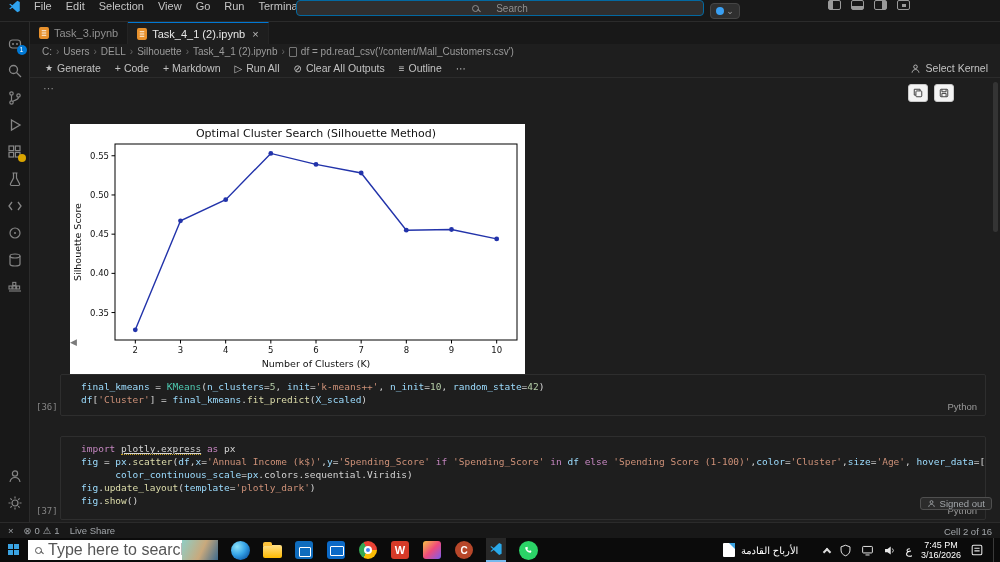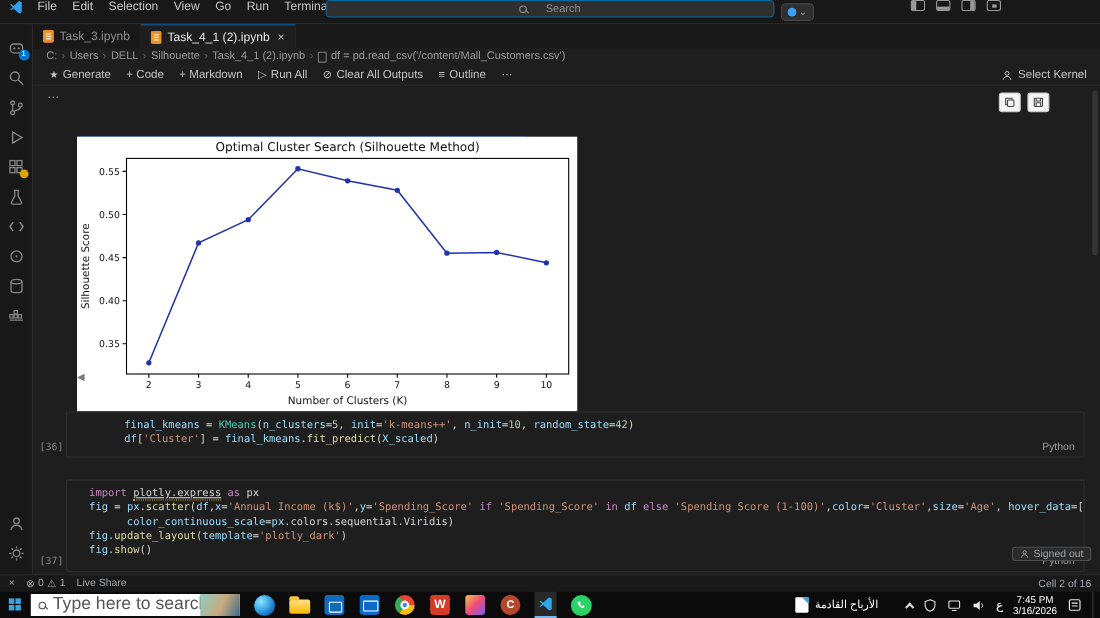--- a/index.html
+++ b/index.html
@@ -65,21 +65,21 @@
   .editor{position:absolute;left:30px;top:78px;width:970px;height:444px;background:#1e1e1e;}
   .kebab{position:absolute;left:13px;top:4px;color:#8a8a8a;font-size:11px;letter-spacing:1px;}
   .chart-panel{position:absolute;left:40px;top:6px;width:407px;height:250px;background:#1d4ed8;margin-top:40px;}
   svg text{font-family:"DejaVu Sans",sans-serif;}
   .output-actions{position:absolute;right:46px;top:6px;display:flex;gap:6px;}
   .out-btn{width:20px;height:18px;background:#f4f4f4;border:1px solid #c9c9c9;border-radius:3px;
            display:flex;align-items:center;justify-content:center;color:#444;}
   .scroll-arrow{position:absolute;left:40px;top:259px;color:#7a7a7a;font-size:9px;}
 
   .cell{position:absolute;left:30px;right:14px;background:#1e1e1e;border:1px solid #2e2e2e;border-radius:2px;}
-  #cell-box-0{top:296px;height:42px;padding-left:32px;}
+  #cell-box-0{top:296px;height:42px;}
   #cell-box-1{top:358px;height:84px;}
   .cell-code{padding:5px 0 0 20px;font-family:"DejaVu Sans Mono",monospace;font-size:9.5px;
              line-height:13px;white-space:pre;overflow:hidden;height:100%;}
   .cell-lang{position:absolute;right:8px;bottom:3px;font-size:9.5px;color:#9a9a9a;}
   .exec-label{position:absolute;left:6px;font-size:9px;color:#858585;font-family:"DejaVu Sans Mono",monospace;}
   #exec-0{top:324px;} #exec-1{top:428px;}
   .tk-v{color:#9cdcfe}.tk-c{color:#4ec9b0}.tk-f{color:#dcdcaa}.tk-k{color:#c586c0}
   .tk-s{color:#ce9178}.tk-n{color:#b5cea8}.tk-p{color:#d4d4d4}
   .tk-w{color:#d4d4d4;border-bottom:1px dotted #c5a021;text-decoration:underline;}
   .vscroll{position:absolute;right:2px;top:4px;width:5px;height:150px;background:#474747;opacity:.55;border-radius:3px;}

